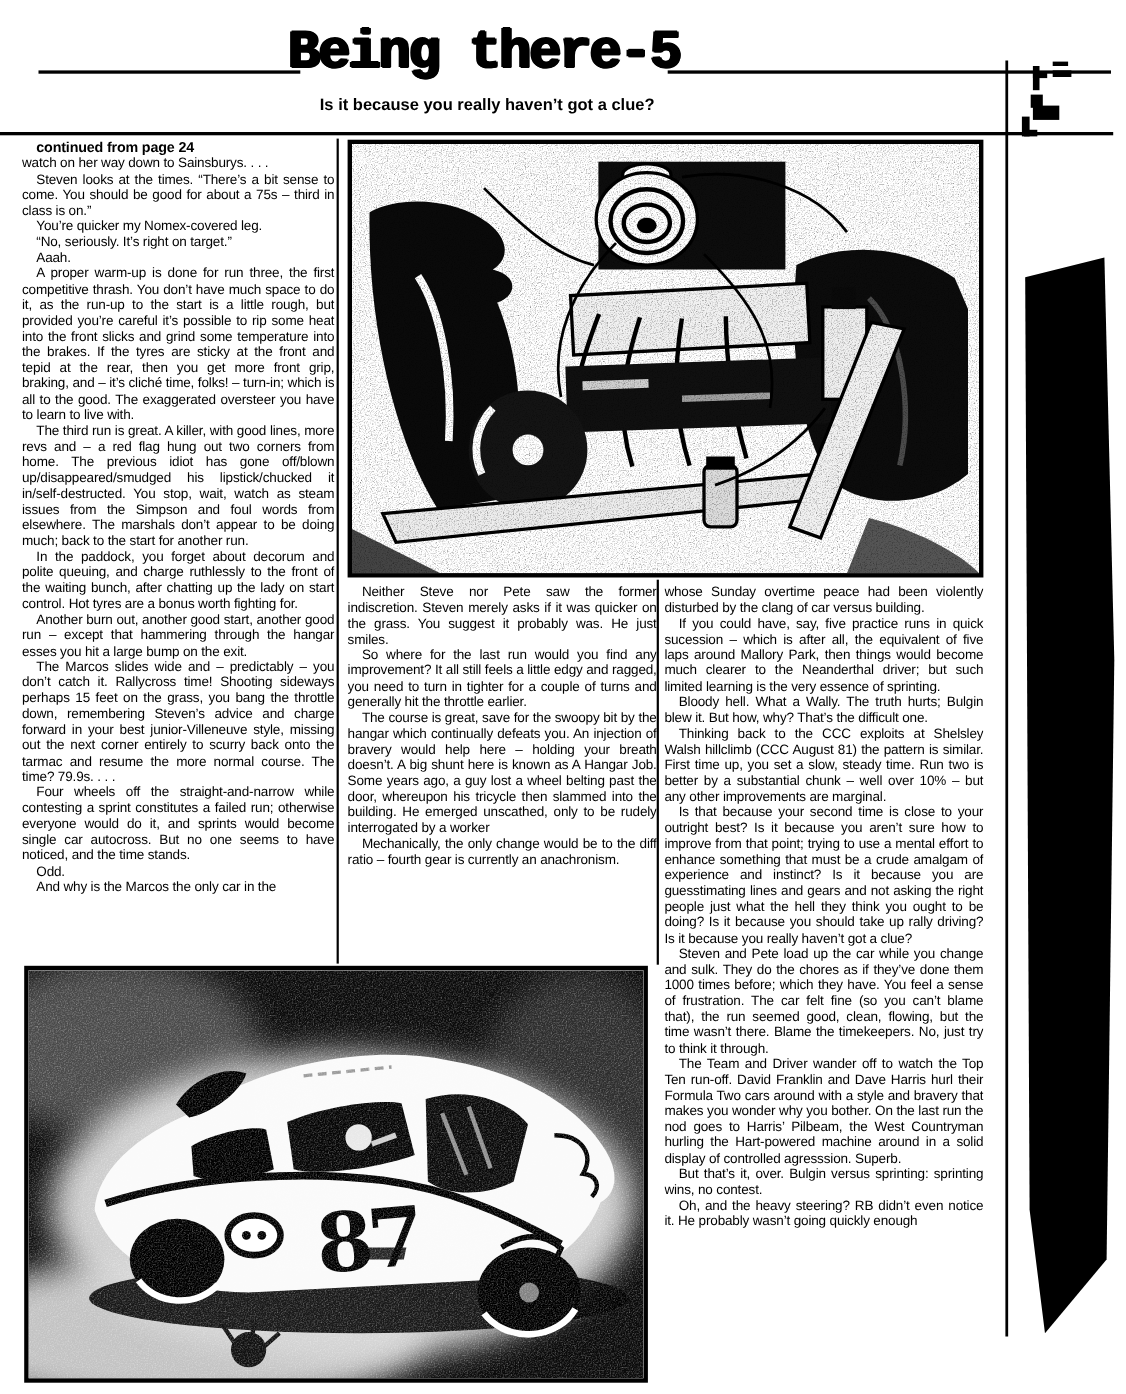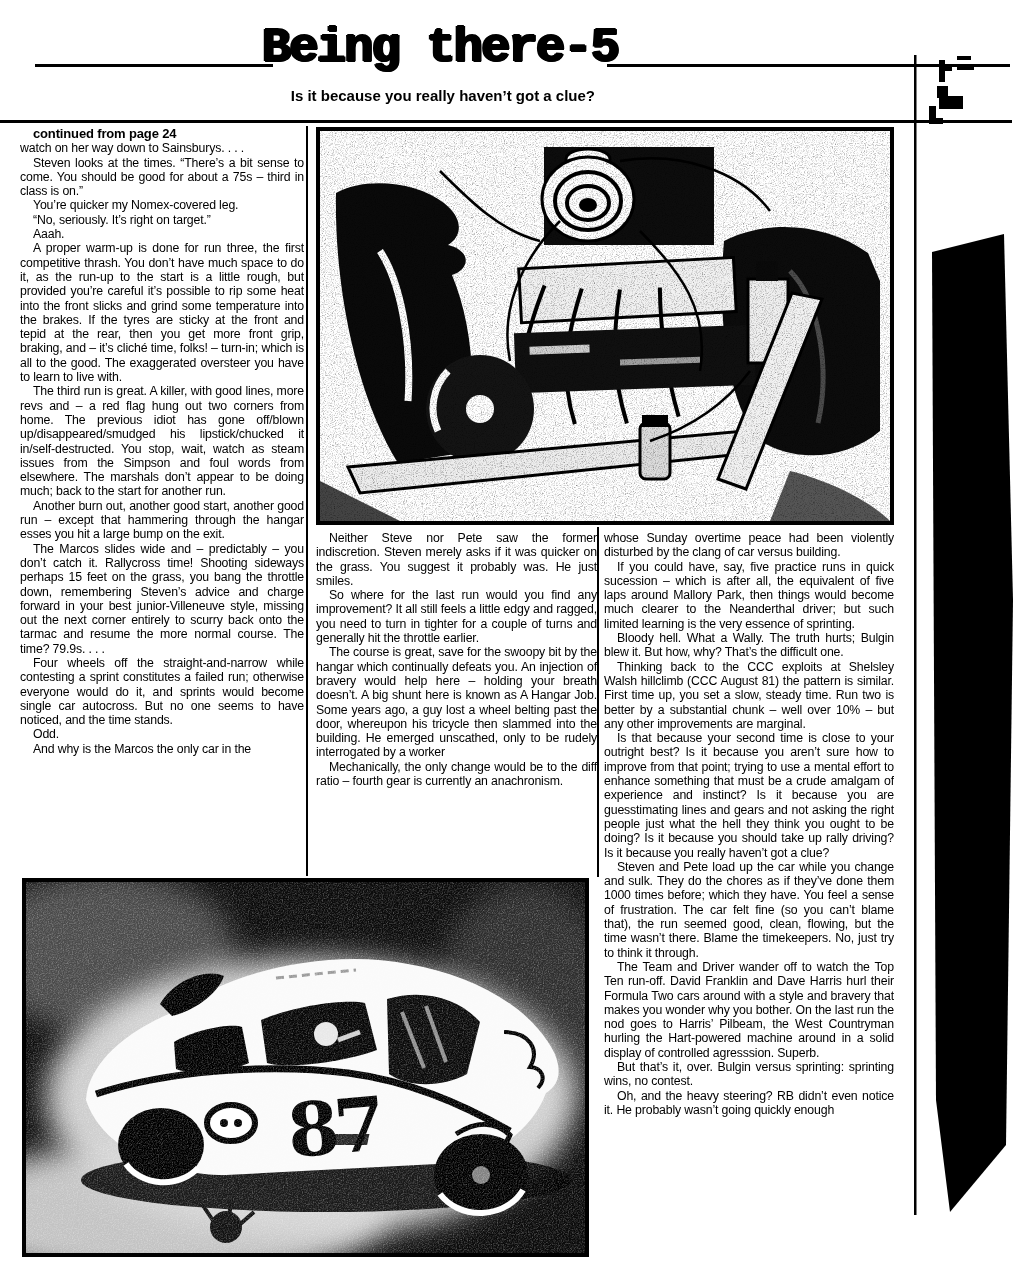--- a/index.html
+++ b/index.html
@@ -57,20 +57,21 @@
 
 <div id="col1" class="abs col">
   <p class="continued">continued from page 24</p>
   <p class="noindent">watch on her way down to Sainsburys. . . .</p>
   <p>Steven looks at the times. “There’s a bit sense to come. You should be good for about a 75s – third in class is on.”</p>
   <p>You’re quicker my Nomex-covered leg.</p>
   <p>“No, seriously. It’s right on target.”</p>
   <p>Aaah.</p>
   <p>A proper warm-up is done for run three, the first competitive thrash. You don’t have much space to do it, as the run-up to the start is a little rough, but provided you’re careful it’s possible to rip some heat into the front slicks and grind some temperature into the brakes. If the tyres are sticky at the front and tepid at the rear, then you get more front grip, braking, and – it’s cliché time, folks! – turn-in; which is all to the good. The exaggerated oversteer you have to learn to live with.</p>
   <p>The third run is great. A killer, with good lines, more revs and – a red flag hung out two corners from home. The previous idiot has gone off/blown up/disappeared/smudged his lipstick/chucked it in/self-destructed. You stop, wait, watch as steam issues from the Simpson and foul words from elsewhere. The marshals don’t appear to be doing much; back to the start for another run.</p>
+  <p>In the paddock, you forget about decorum and polite queuing, and charge ruthlessly to the front of the waiting bunch, after chatting up the lady on start control. Hot tyres are a bonus worth fighting for.</p>
   <p>Another burn out, another good start, another good run – except that hammering through the hangar esses you hit a large bump on the exit.</p>
   <p>The Marcos slides wide and – predictably – you don’t catch it. Rallycross time! Shooting sideways perhaps 15 feet on the grass, you bang the throttle down, remembering Steven’s advice and charge forward in your best junior-Villeneuve style, missing out the next corner entirely to scurry back onto the tarmac and resume the more normal course. The time? 79.9s. . . .</p>
   <p>Four wheels off the straight-and-narrow while contesting a sprint constitutes a failed run; otherwise everyone would do it, and sprints would become single car autocross. But no one seems to have noticed, and the time stands.</p>
   <p>Odd.</p>
   <p>And why is the Marcos the only car in the</p>
 </div>
 
 <div class="abs vdiv" style="left:306px;top:126px;height:750px;"></div>
 
 <div id="engine-photo" class="abs photo">

